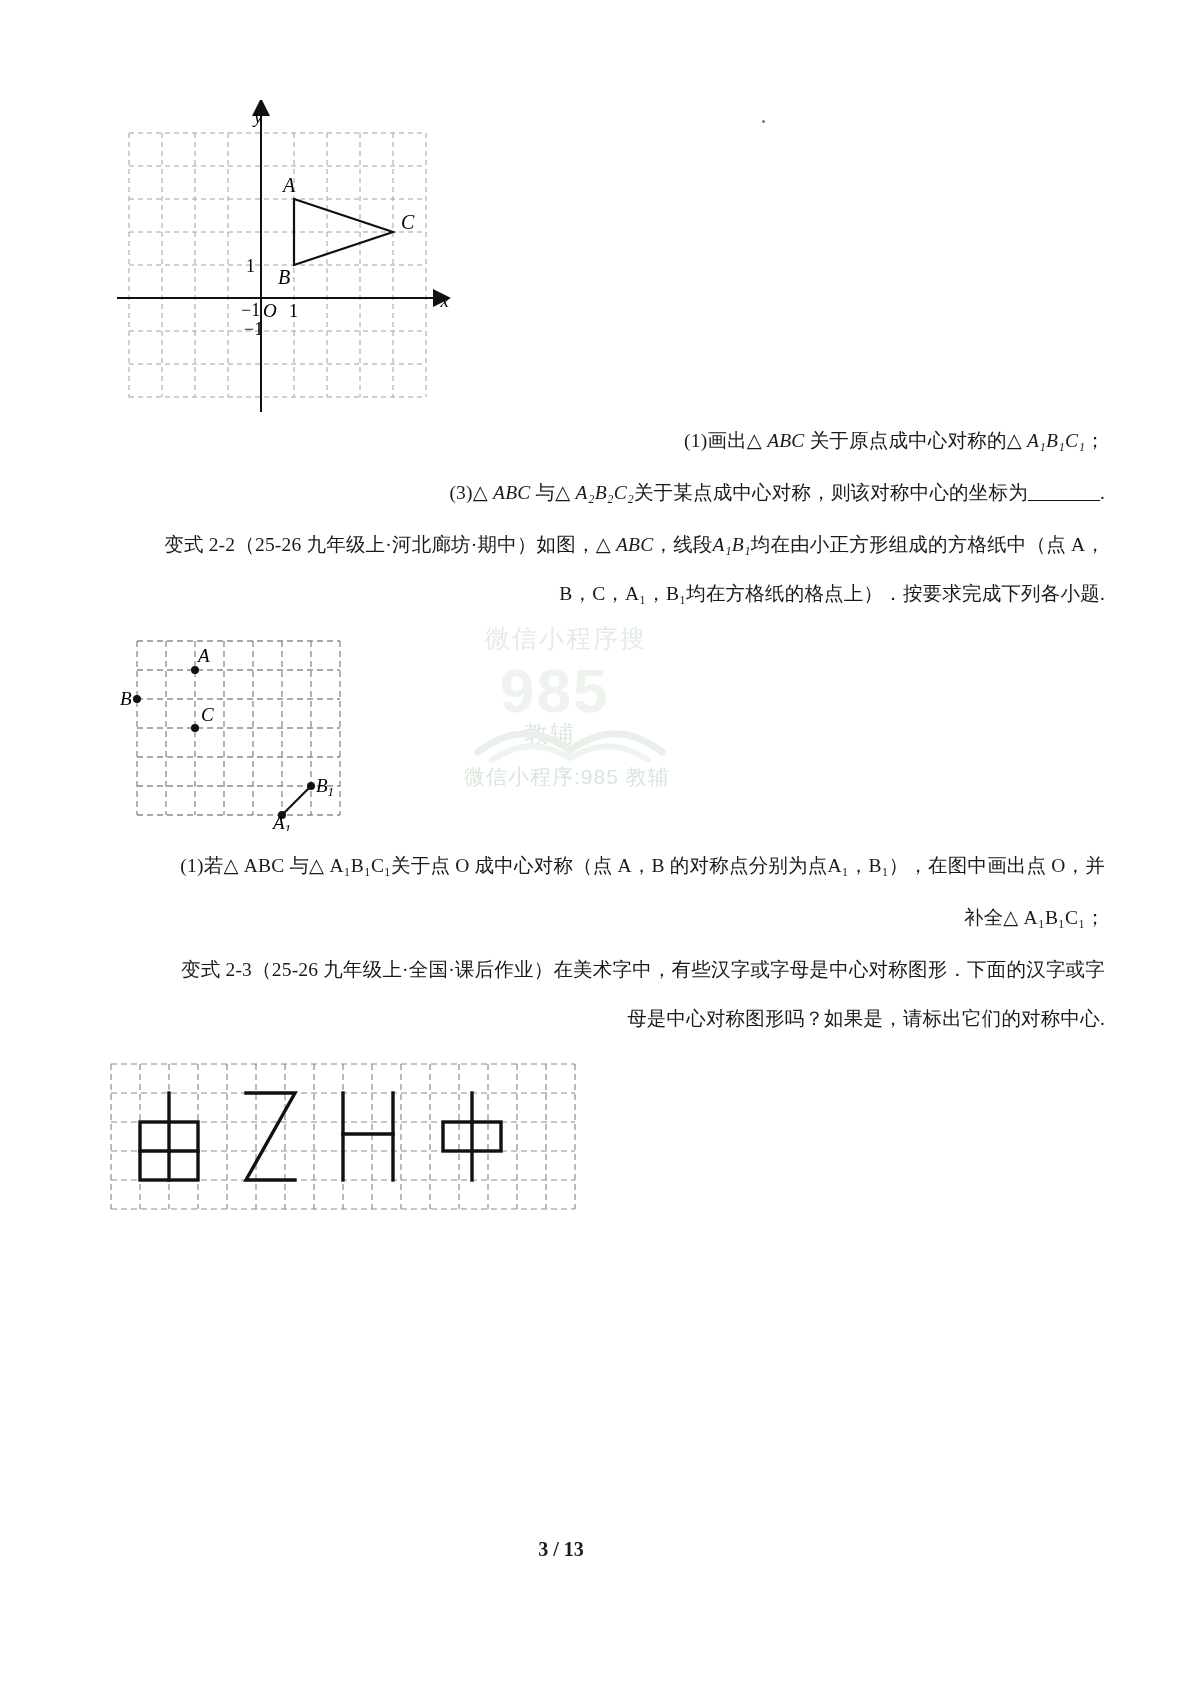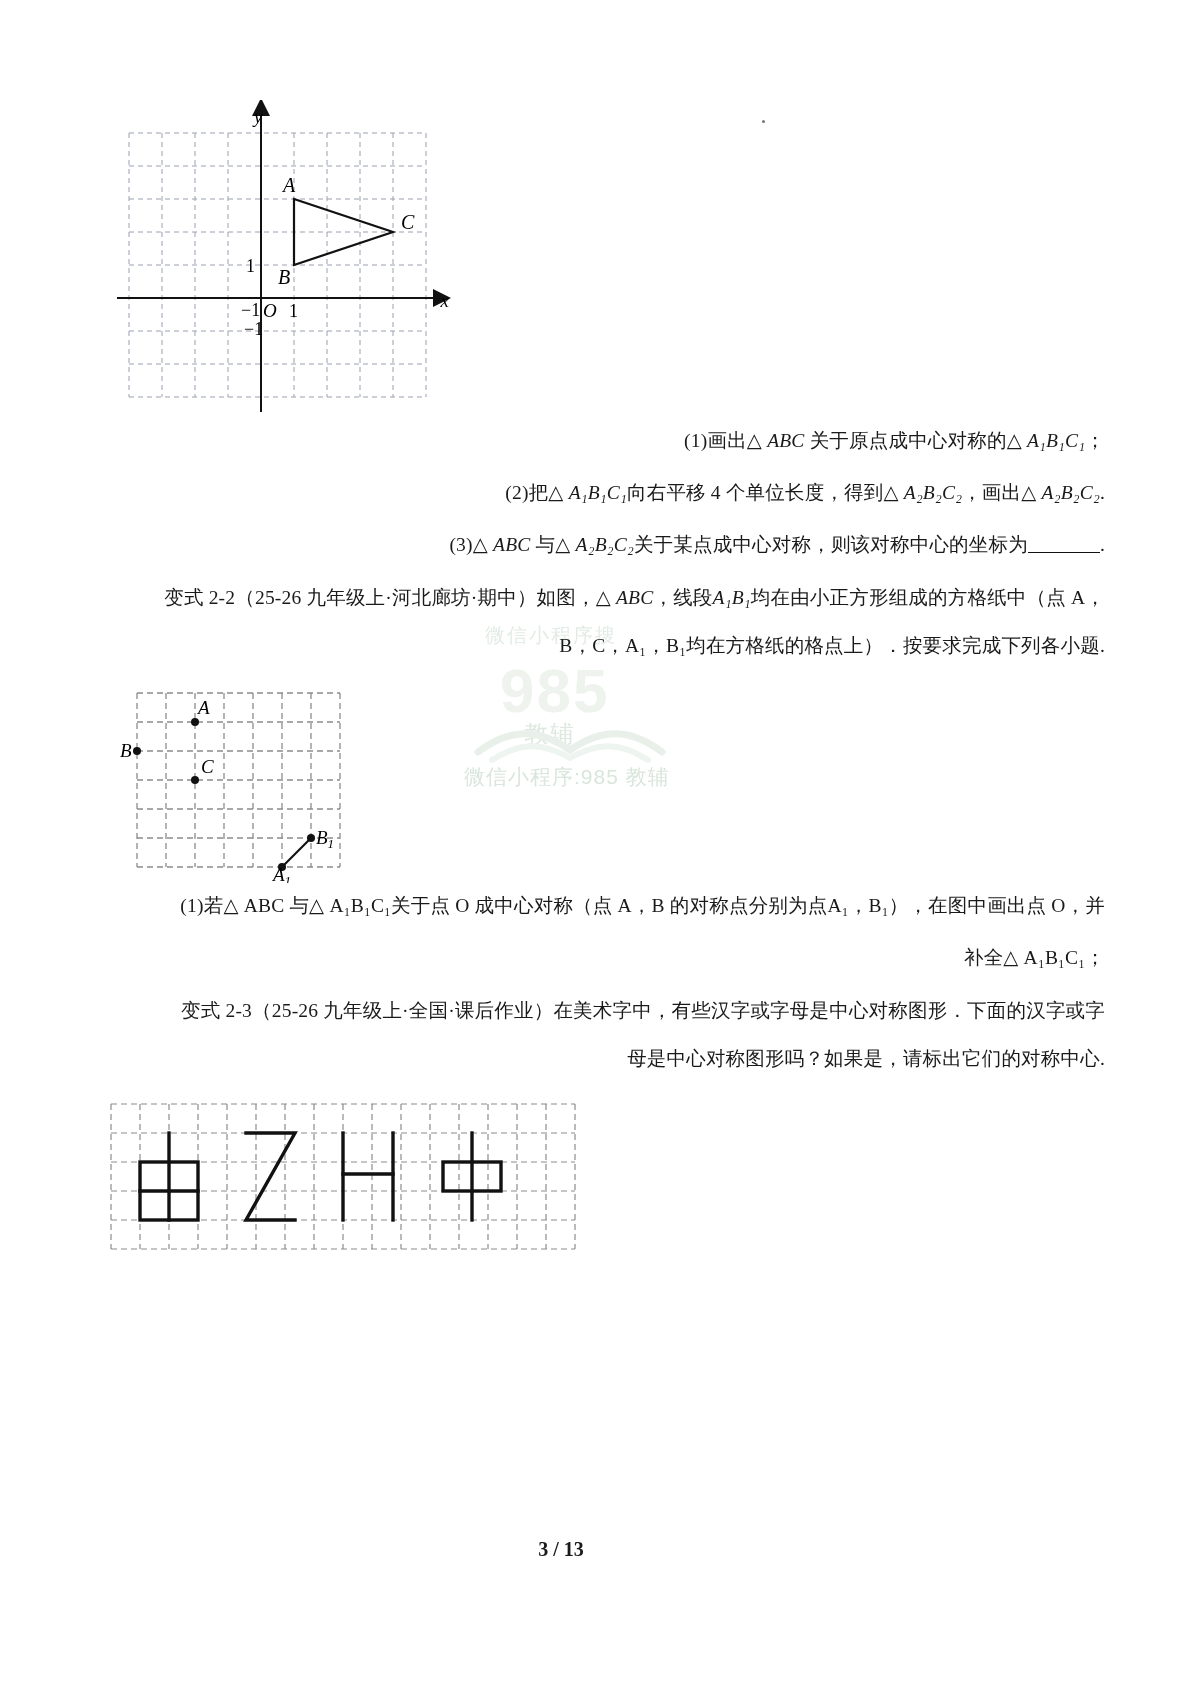--- a/index.html
+++ b/index.html
@@ -53,21 +53,21 @@
   
   .watermark {
     position: absolute;
     pointer-events: none;
     user-select: none;
     opacity: 1;
   }
   .wm-top {
     left: 485px;
     top: 622px;
-    font-size: 20px;
+    font-size: 25px;
     color: #e3ece4;
     letter-spacing: 2px;
     font-family: "Liberation Sans", sans-serif;
   }
   .wm-num {
     left: 500px;
     top: 655px;
     font-size: 62px;
     color: #eef3ee;
     font-weight: bold;
@@ -187,26 +187,20 @@
       </svg>
     </div>
 
     <p class="para">
       <span>(1)</span><span>画出</span><span class="tri">△</span>
       <span class="mi">ABC</span>
       <span>关于原点成中心对称的</span><span class="tri">△</span>
       <span class="mi">A₁B₁C₁</span><span>；</span>
     </p>
 
-    <p class="para">
-      <span>(2)</span><span>把</span><span class="tri">△</span>
-      <span class="mi">A₁B₁C₁</span><span>向右平移 4 个单位长度，得到</span><span class="tri">△</span>
-      <span class="mi">A₂B₂C₂</span><span>，画出</span><span class="tri">△</span>
-      <span class="mi">A₂B₂C₂</span><span>.</span>
-    </p>
 
     <p class="para">
       <span>(3)</span><span class="tri">△</span>
       <span class="mi">ABC</span>
       <span>与</span><span class="tri">△</span>
       <span class="mi">A₂B₂C₂</span><span>关于某点成中心对称，则该对称中心的坐标为</span><span class="blank-line"></span><span>.</span>
     </p>
 
     <p class="para tight">
       <span>变式 2-2（25-26 九年级上·河北廊坊·期中）如图，</span><span class="tri">△</span>
@@ -245,21 +239,21 @@
         <circle cx="167" cy="184" r="4" fill="#111"></circle>
 
         <text x="83" y="31" font-family="Liberation Serif, serif" font-size="19" font-style="italic">A</text>
         <text x="5" y="74" font-family="Liberation Serif, serif" font-size="19" font-style="italic">B</text>
         <text x="86" y="90" font-family="Liberation Serif, serif" font-size="19" font-style="italic">C</text>
         <text x="201" y="161" font-family="Liberation Serif, serif" font-size="19" font-style="italic">B<tspan font-size="13" dy="4">1</tspan></text>
         <text x="158" y="198" font-family="Liberation Serif, serif" font-size="19" font-style="italic">A<tspan font-size="13" dy="4">1</tspan></text>
       </svg>
     </div>
 
-    <p class="para" style="margin-top:8px;">(1)若△ ABC 与△ A₁B₁C₁关于点 O 成中心对称（点 A，B 的对称点分别为点A₁，B₁），在图中画出点 O，并</p>
+    <p class="para" style="margin-top:20px;">(1)若△ ABC 与△ A₁B₁C₁关于点 O 成中心对称（点 A，B 的对称点分别为点A₁，B₁），在图中画出点 O，并</p>
     <p class="para">补全△ A₁B₁C₁；</p>
 
     <p class="para tight">变式 2-3（25-26 九年级上·全国·课后作业）在美术字中，有些汉字或字母是中心对称图形．下面的汉字或字</p>
     <p class="para">母是中心对称图形吗？如果是，请标出它们的对称中心.</p>
 
     <div class="fig" style="margin-left:8px;">
       <svg width="500" height="175" viewBox="0 0 500 175">
 
         <g stroke="#8c8c8c" stroke-width="1.2" stroke-dasharray="6,4" fill="none">
           <line x1="8" y1="8" x2="472" y2="8"></line>

